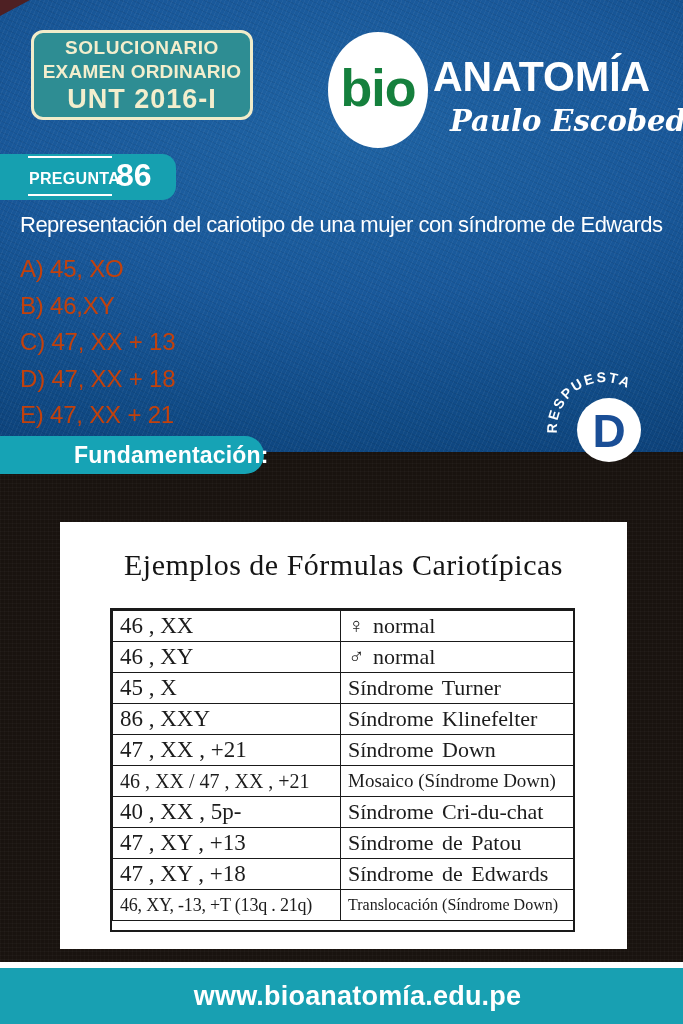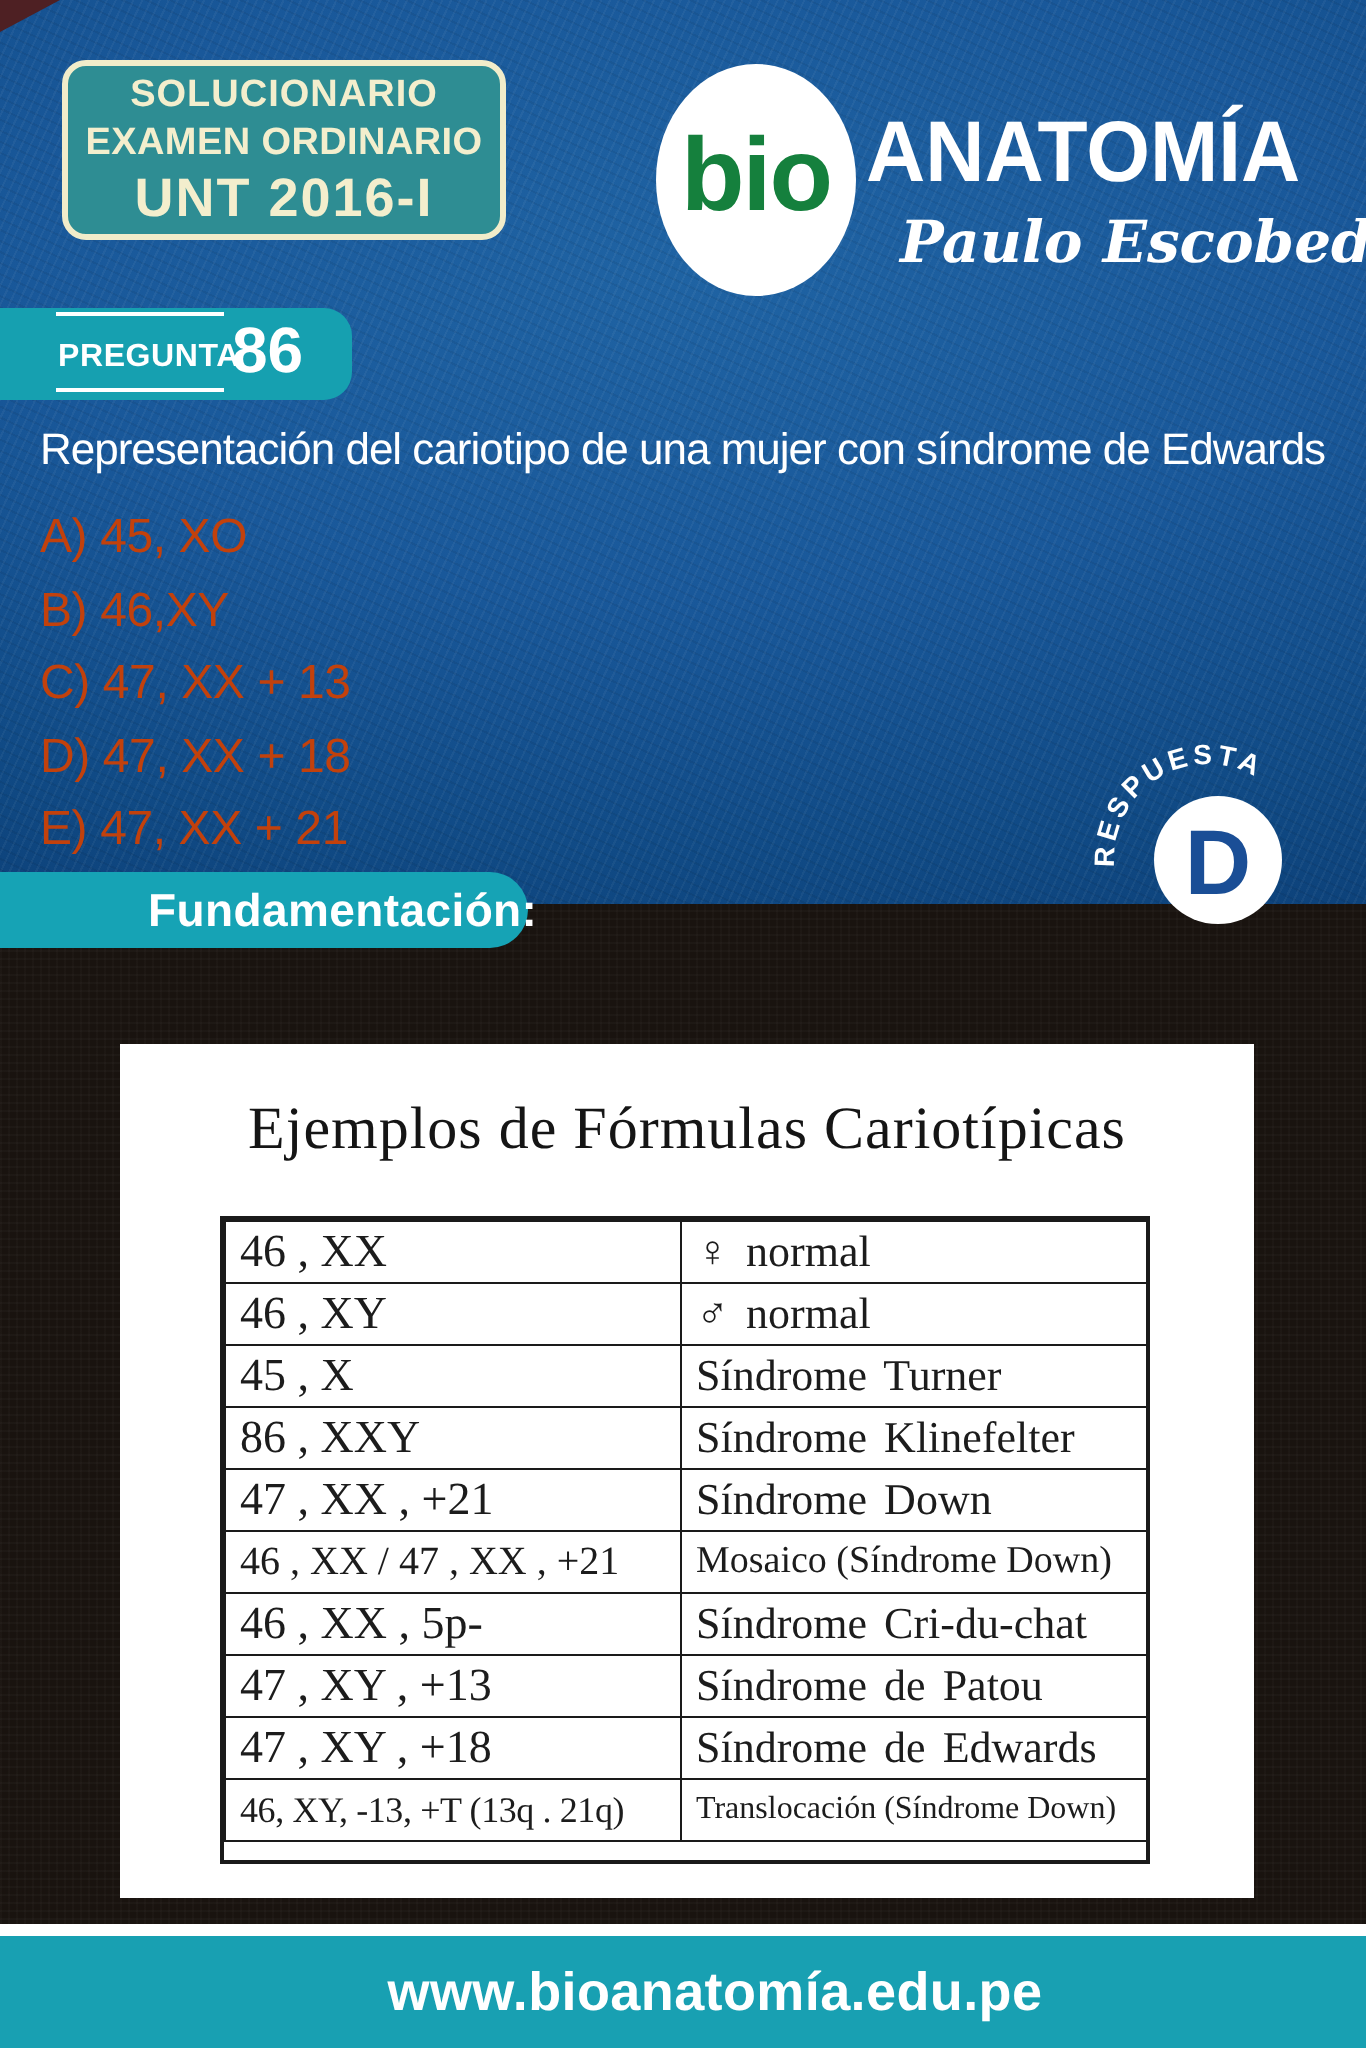--- a/index.html
+++ b/index.html
@@ -211,21 +211,21 @@
         </tr>
         <tr>
           <td class="formula">47 , XX , +21</td>
           <td class="meaning">Síndrome Down</td>
         </tr>
         <tr>
           <td class="formula">46 , XX / 47 , XX , +21</td>
           <td class="meaning">Mosaico (Síndrome Down)</td>
         </tr>
         <tr>
-          <td class="formula">46 , XX , 5p-</td>
+          <td class="formula">40 , XX , 5p-</td>
           <td class="meaning">Síndrome Cri-du-chat</td>
         </tr>
         <tr>
           <td class="formula">47 , XY , +13</td>
           <td class="meaning">Síndrome de Patou</td>
         </tr>
         <tr>
           <td class="formula">47 , XY , +18</td>
           <td class="meaning">Síndrome de Edwards</td>
         </tr>

